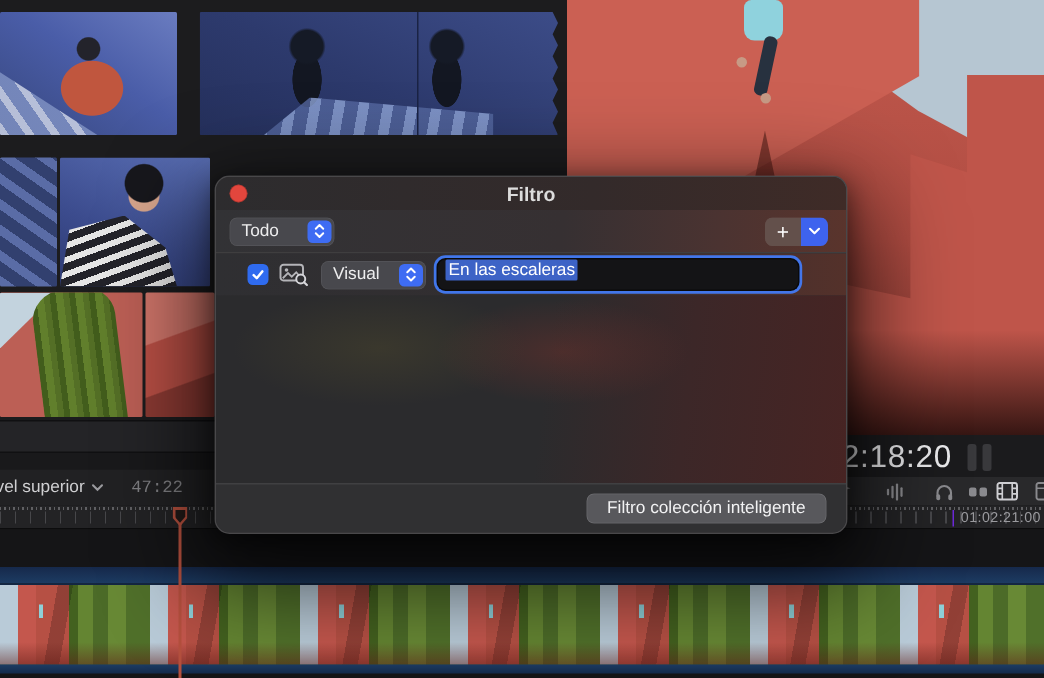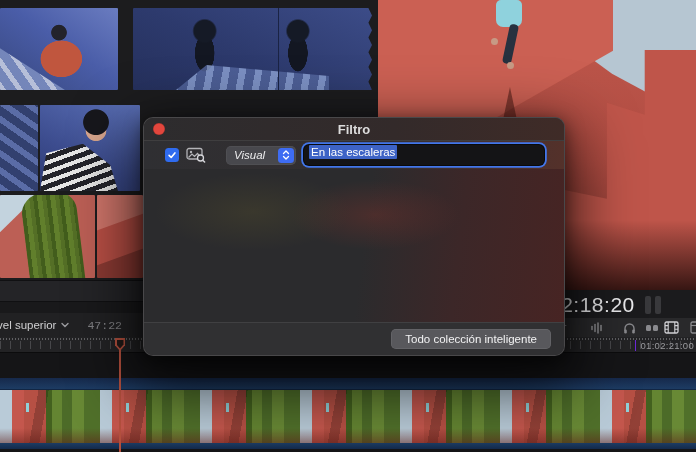--- a/index.html
+++ b/index.html
@@ -152,21 +152,21 @@
   .popup-scope{width:70px;}
   .popup-type{width:70px;}
 
   .seg-add{margin-left:auto;width:42px;height:19px;border-radius:5px;overflow:hidden;display:flex;
     box-shadow:inset 0 0 0 .5px rgba(255,255,255,.12);}
   .seg-plus{width:24px;background:#63504b;color:#fff;font-size:14px;display:flex;align-items:center;justify-content:center;}
   .seg-menu{width:18px;background:#3e63ee;display:flex;align-items:center;justify-content:center;}
 
   .cbx{width:14px;height:14px;border-radius:3.5px;background:#2f6bef;display:flex;align-items:center;justify-content:center;flex:0 0 auto;}
   .media-icon{margin-left:7px;display:flex;flex:0 0 auto;}
-  .dlg-rowB .popup-type{margin-left:20px;font-style:italic;}
+  .dlg-rowB .popup-type{margin-left:8px;}
   .search-field{margin-left:8px;width:240px;height:20px;background:#141416;border-radius:5px;
     display:flex;align-items:flex-start;padding-left:5px;box-sizing:border-box;
     box-shadow:0 0 0 1px #0a0a0b,0 0 0 2.8px rgba(66,122,244,.95);
     color:#fff;font-size:11.5px;}
   .sel-text{background:#3d63c6;padding:1px 2px;border-radius:1px;white-space:nowrap;}
 
   .btn-smart{height:20px;padding:0 14px;background:#58585c;border-radius:5px;color:#f2f2f3;
     font-size:11.5px;display:flex;align-items:center;box-shadow:inset 0 0 0 .5px rgba(255,255,255,.14);}
 </style>
 </head>
@@ -272,20 +272,38 @@
 
   <div class="playhead-line"></div>
   <div class="playhead-marker"></div>
 
   <div class="dialog">
     <div class="dlg-title">
       <span class="dlg-close"></span>
       <span>Filtro</span>
     </div>
 
+    <div class="dlg-rowA">
+      <div class="popup popup-scope">
+        <span>Todo</span>
+        <span class="pop-accent">
+          <svg width="8" height="10" viewBox="0 0 8 10">
+              <path d="M1.5 3.5 L4 1 L6.5 3.5 M1.5 6.5 L4 9 L6.5 6.5" stroke="#fff" stroke-width="1.3" fill="none" stroke-linecap="round" stroke-linejoin="round"></path>
+            </svg>
+        </span>
+      </div>
+      <div class="seg-add">
+        <span class="seg-plus">+</span>
+        <span class="seg-menu">
+          <svg width="8" height="6" viewBox="0 0 8 6">
+              <path d="M1 1.5 L4 4.5 L7 1.5" stroke="#fff" stroke-width="1.4" fill="none" stroke-linecap="round" stroke-linejoin="round"></path>
+            </svg>
+        </span>
+      </div>
+    </div>
 
     <div class="dlg-sep"></div>
 
     <div class="dlg-rowB">
       <span class="cbx">
         <svg width="10" height="10" viewBox="0 0 12 12">
             <path d="M2.5 6.5 L5 9 L9.5 3.5" stroke="#fff" stroke-width="1.9" fill="none" stroke-linecap="round" stroke-linejoin="round"></path>
           </svg>
       </span>
       <span class="media-icon">
@@ -306,17 +324,17 @@
         </span>
       </div>
       <div class="search-field">
         <span class="sel-text">En las escaleras</span>
       </div>
     </div>
 
     <div class="dlg-body"></div>
 
     <div class="dlg-footer">
-      <div class="btn-smart">Todo colección inteligente</div>
+      <div class="btn-smart">Filtro colección inteligente</div>
     </div>
   </div>
 
 </div>
 
 </body></html>

